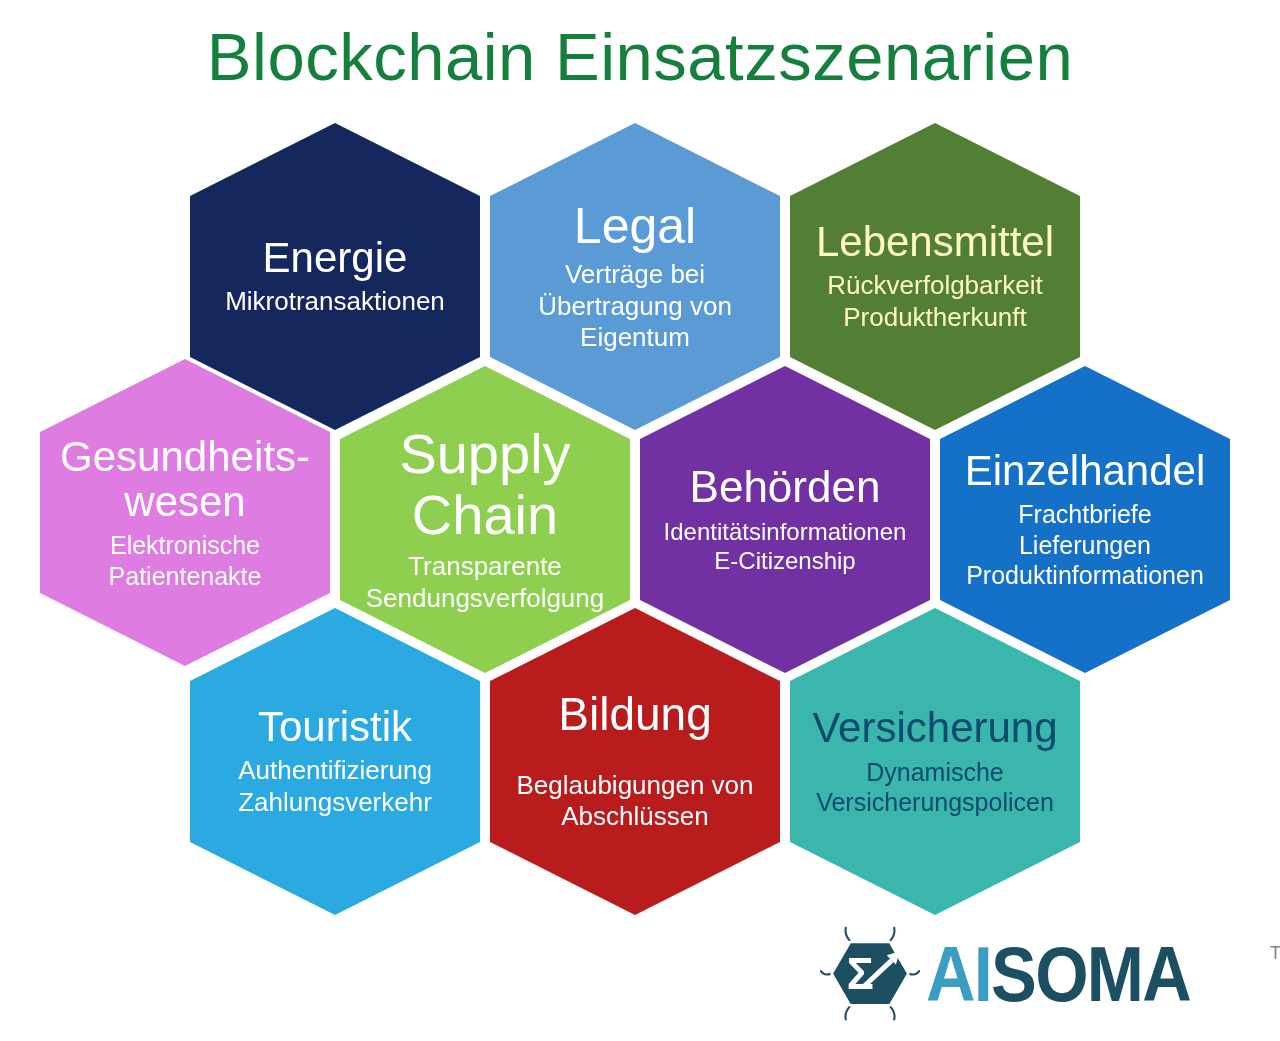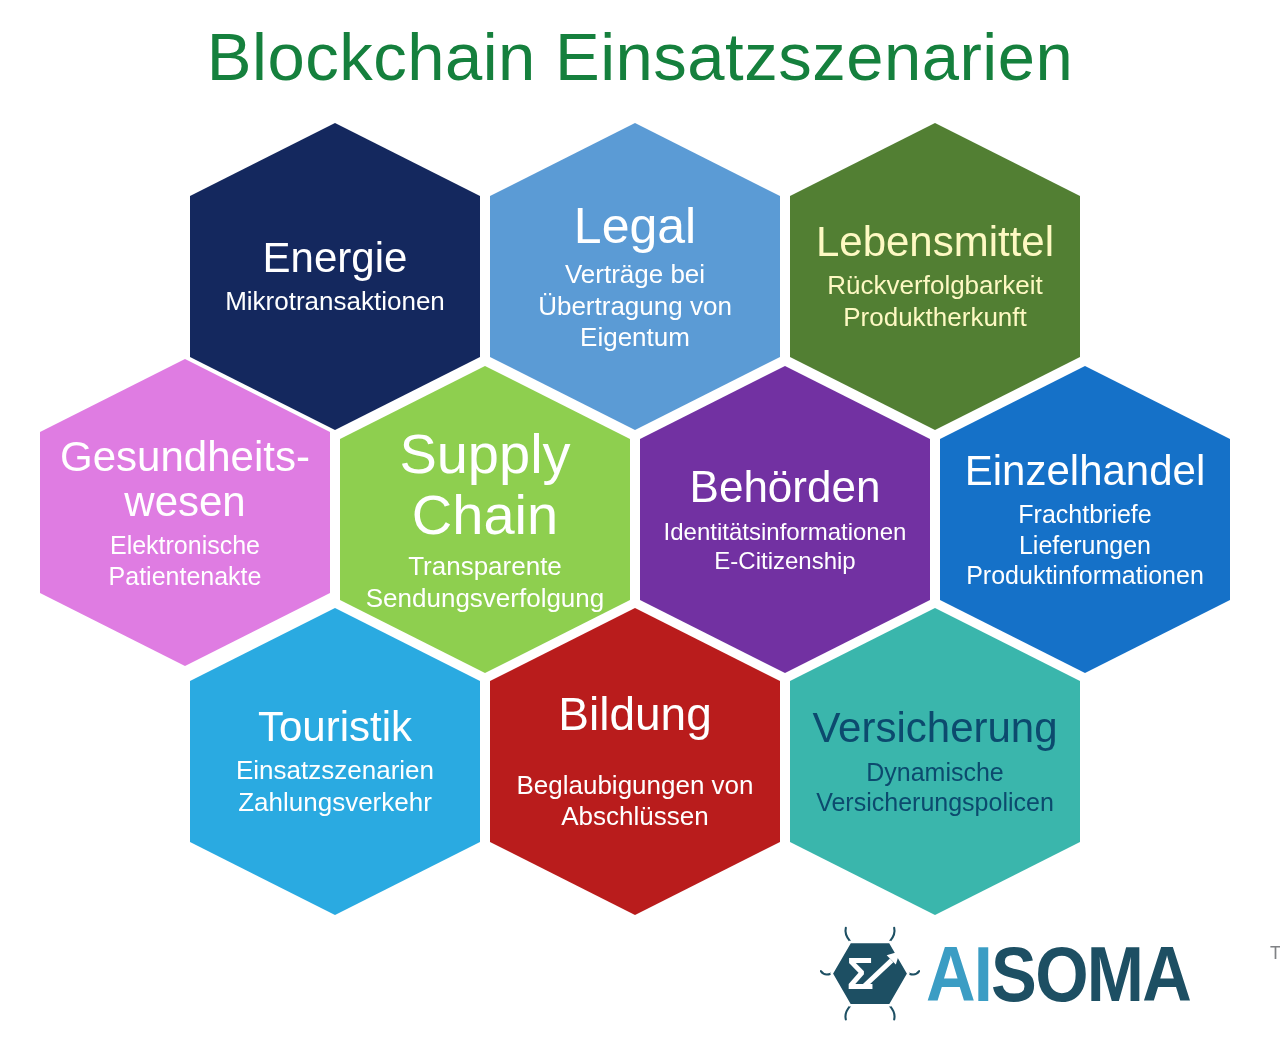--- a/index.html
+++ b/index.html
@@ -162,21 +162,21 @@
 
   <div class="hex pos-b4 hex--einzelhandel" style="background: rgb(21, 113, 200); color: rgb(255, 255, 255);">
     <div class="hex-title">Einzelhandel</div>
     <div class="hex-sub">Frachtbriefe
 Lieferungen
 Produktinformationen</div>
   </div>
 
   <div class="hex pos-c1 hex--touristik" style="background: rgb(42, 170, 225); color: rgb(255, 255, 255);">
     <div class="hex-title">Touristik</div>
-    <div class="hex-sub">Einsatzszenarien
+    <div class="hex-sub">Authentifizierung
 Zahlungsverkehr</div>
   </div>
 
   <div class="hex pos-c2 hex--bildung" style="background: #b91c1c; color: rgb(255, 255, 255); gap: 24px;">
     <div class="hex-title">Bildung</div>
     <div class="hex-sub">Beglaubigungen von
 Abschlüssen</div>
   </div>
 
   <div class="hex pos-c3 hex--versicherung" style="background: rgb(58, 182, 172); color: #0c4a6e;">

